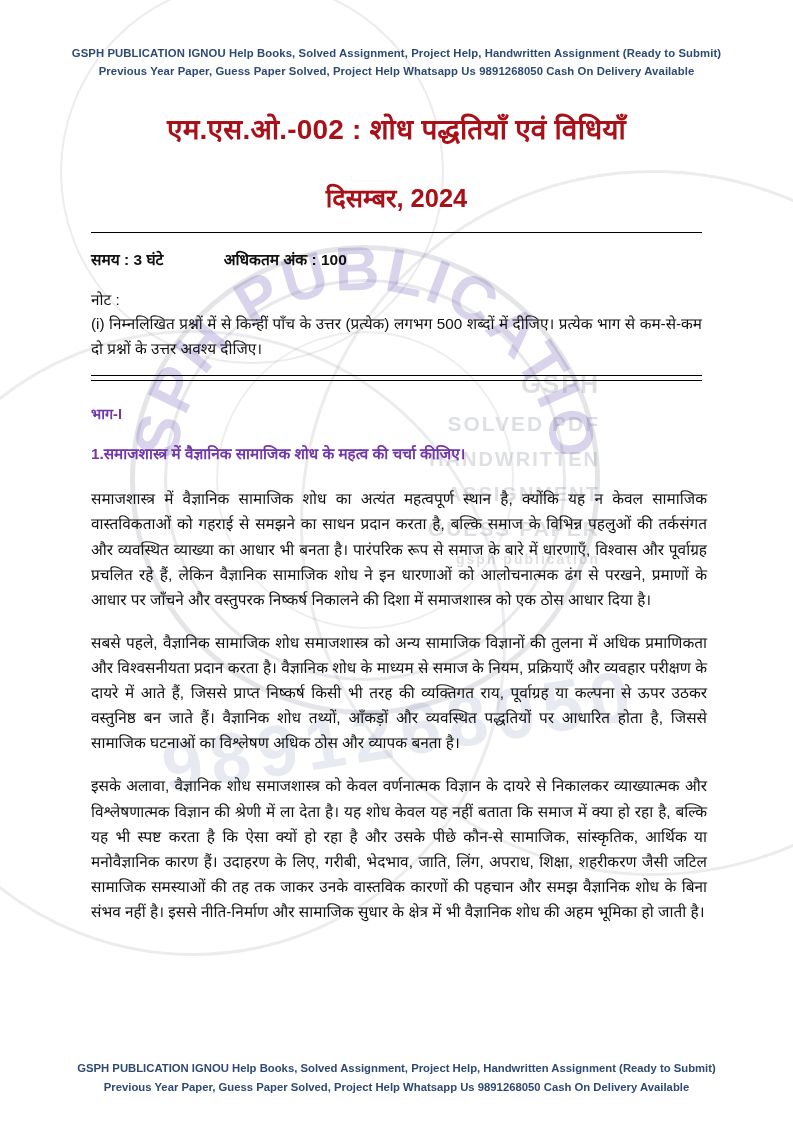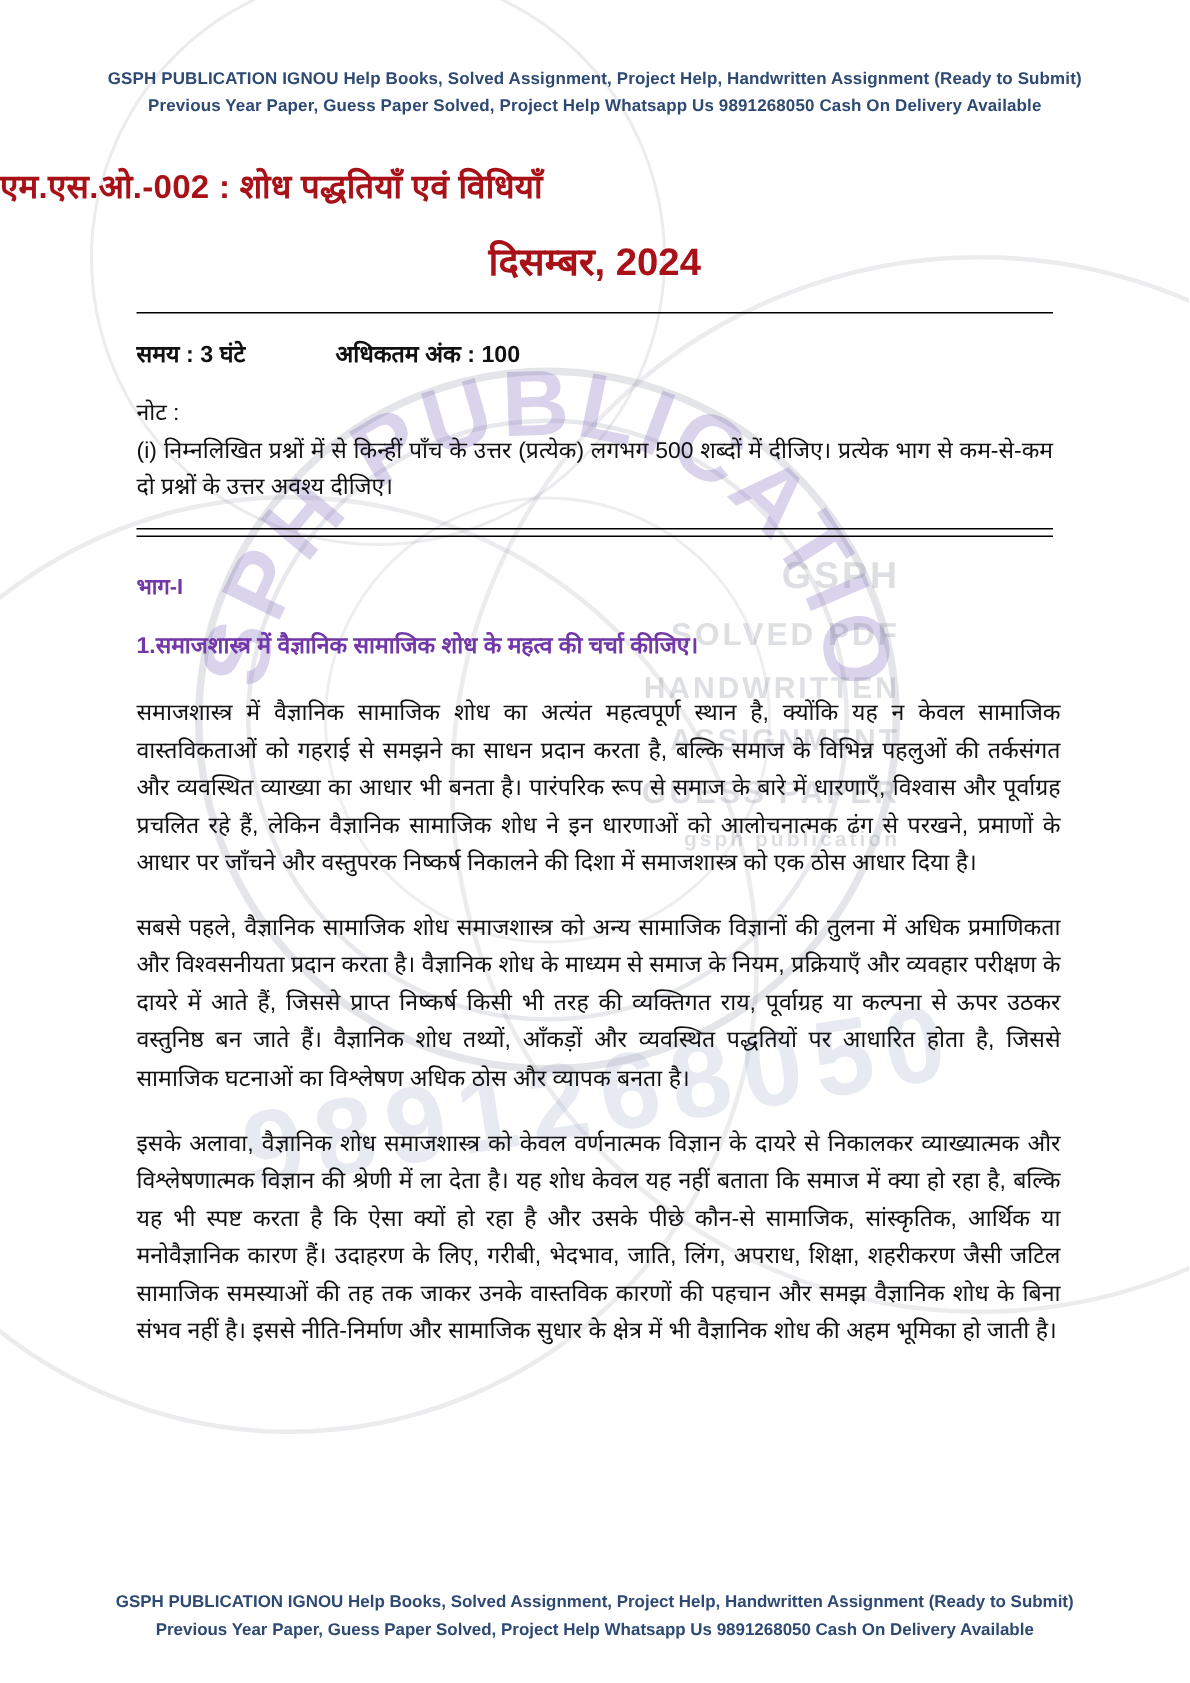--- a/index.html
+++ b/index.html
@@ -122,29 +122,29 @@
     color: #2e4a73;
     font-size: 11.3px;
     font-weight: bold;
     line-height: 1.62;
     letter-spacing: 0.1px;
   }
   .header-banner .line2 { }
 
   .doc-title {
     margin-top: 26px;
-    text-align: left;
+    text-align: center;
     color: #a91118;
     font-weight: bold;
-    font-size: 22px;
+    font-size: 28px;
     line-height: 1.62;
     letter-spacing: 0.2px;
   }
   .doc-date {
-    margin-top: 14px;
+    margin-top: 28px;
     text-align: center;
     color: #a91118;
     font-weight: bold;
     font-size: 25.5px;
   }
 
   .rule-single {
     margin: 18px 91px 0 91px;
     border-top: 1.6px solid #000000;
   }

